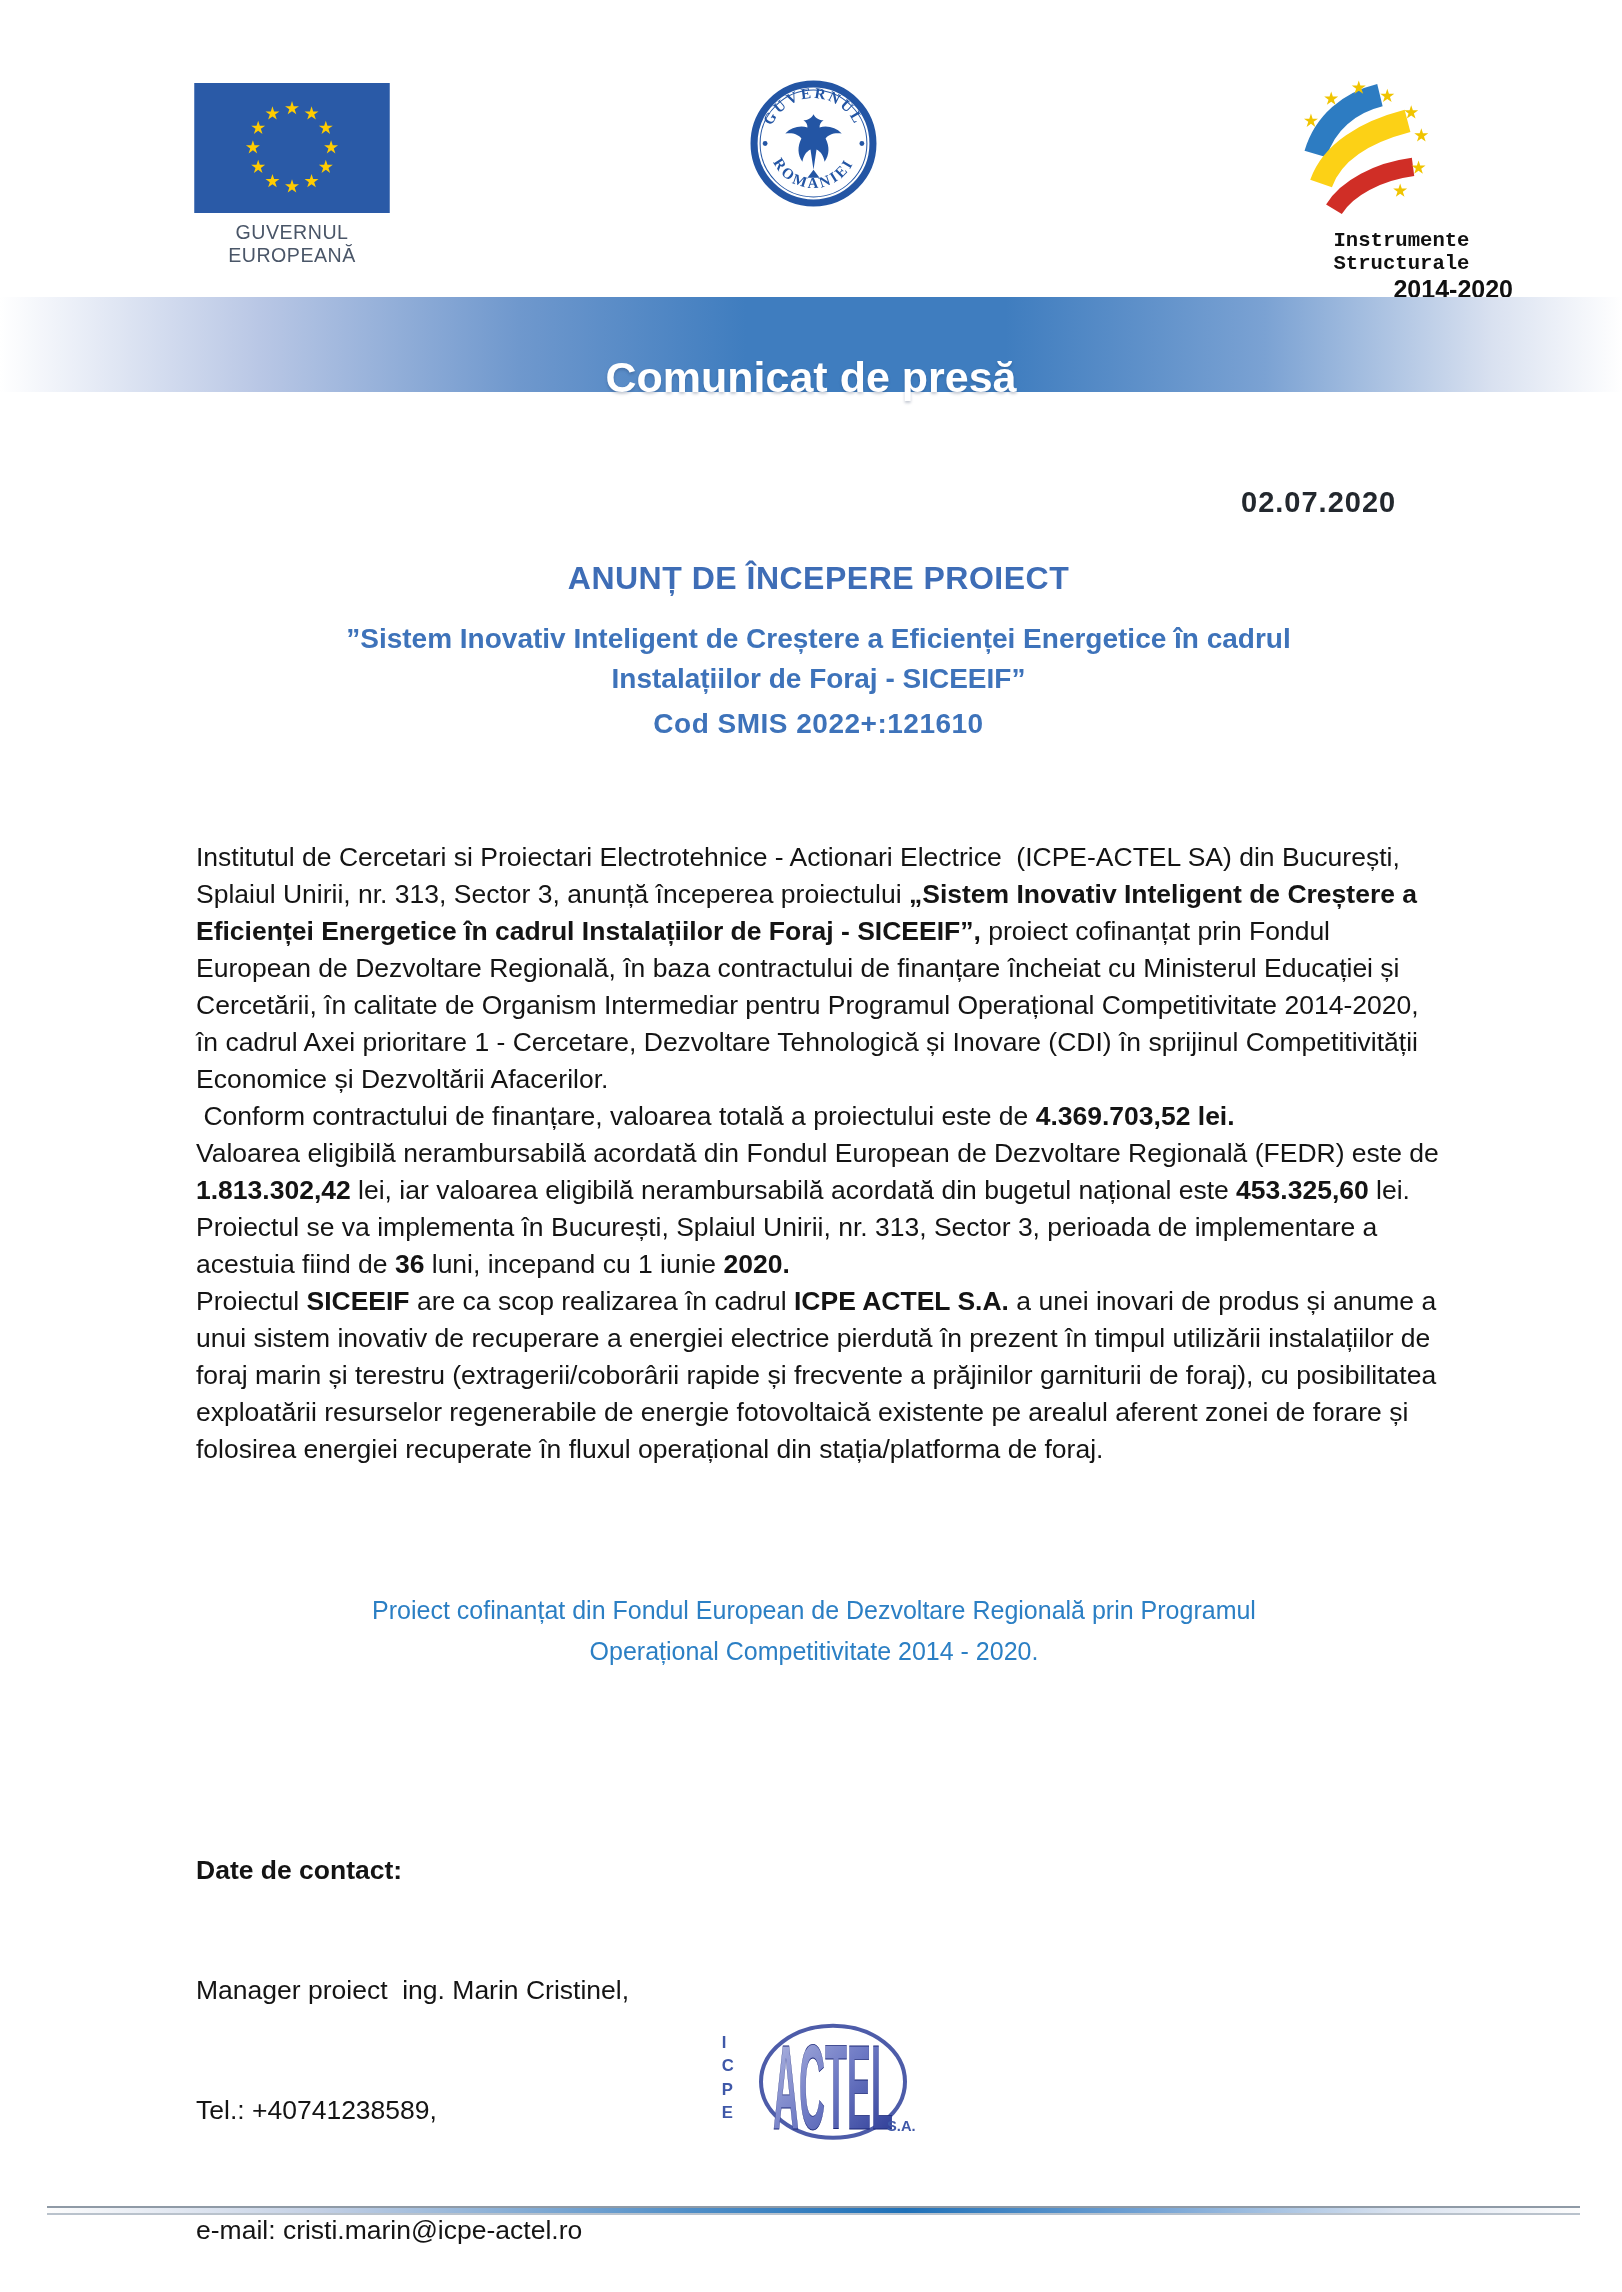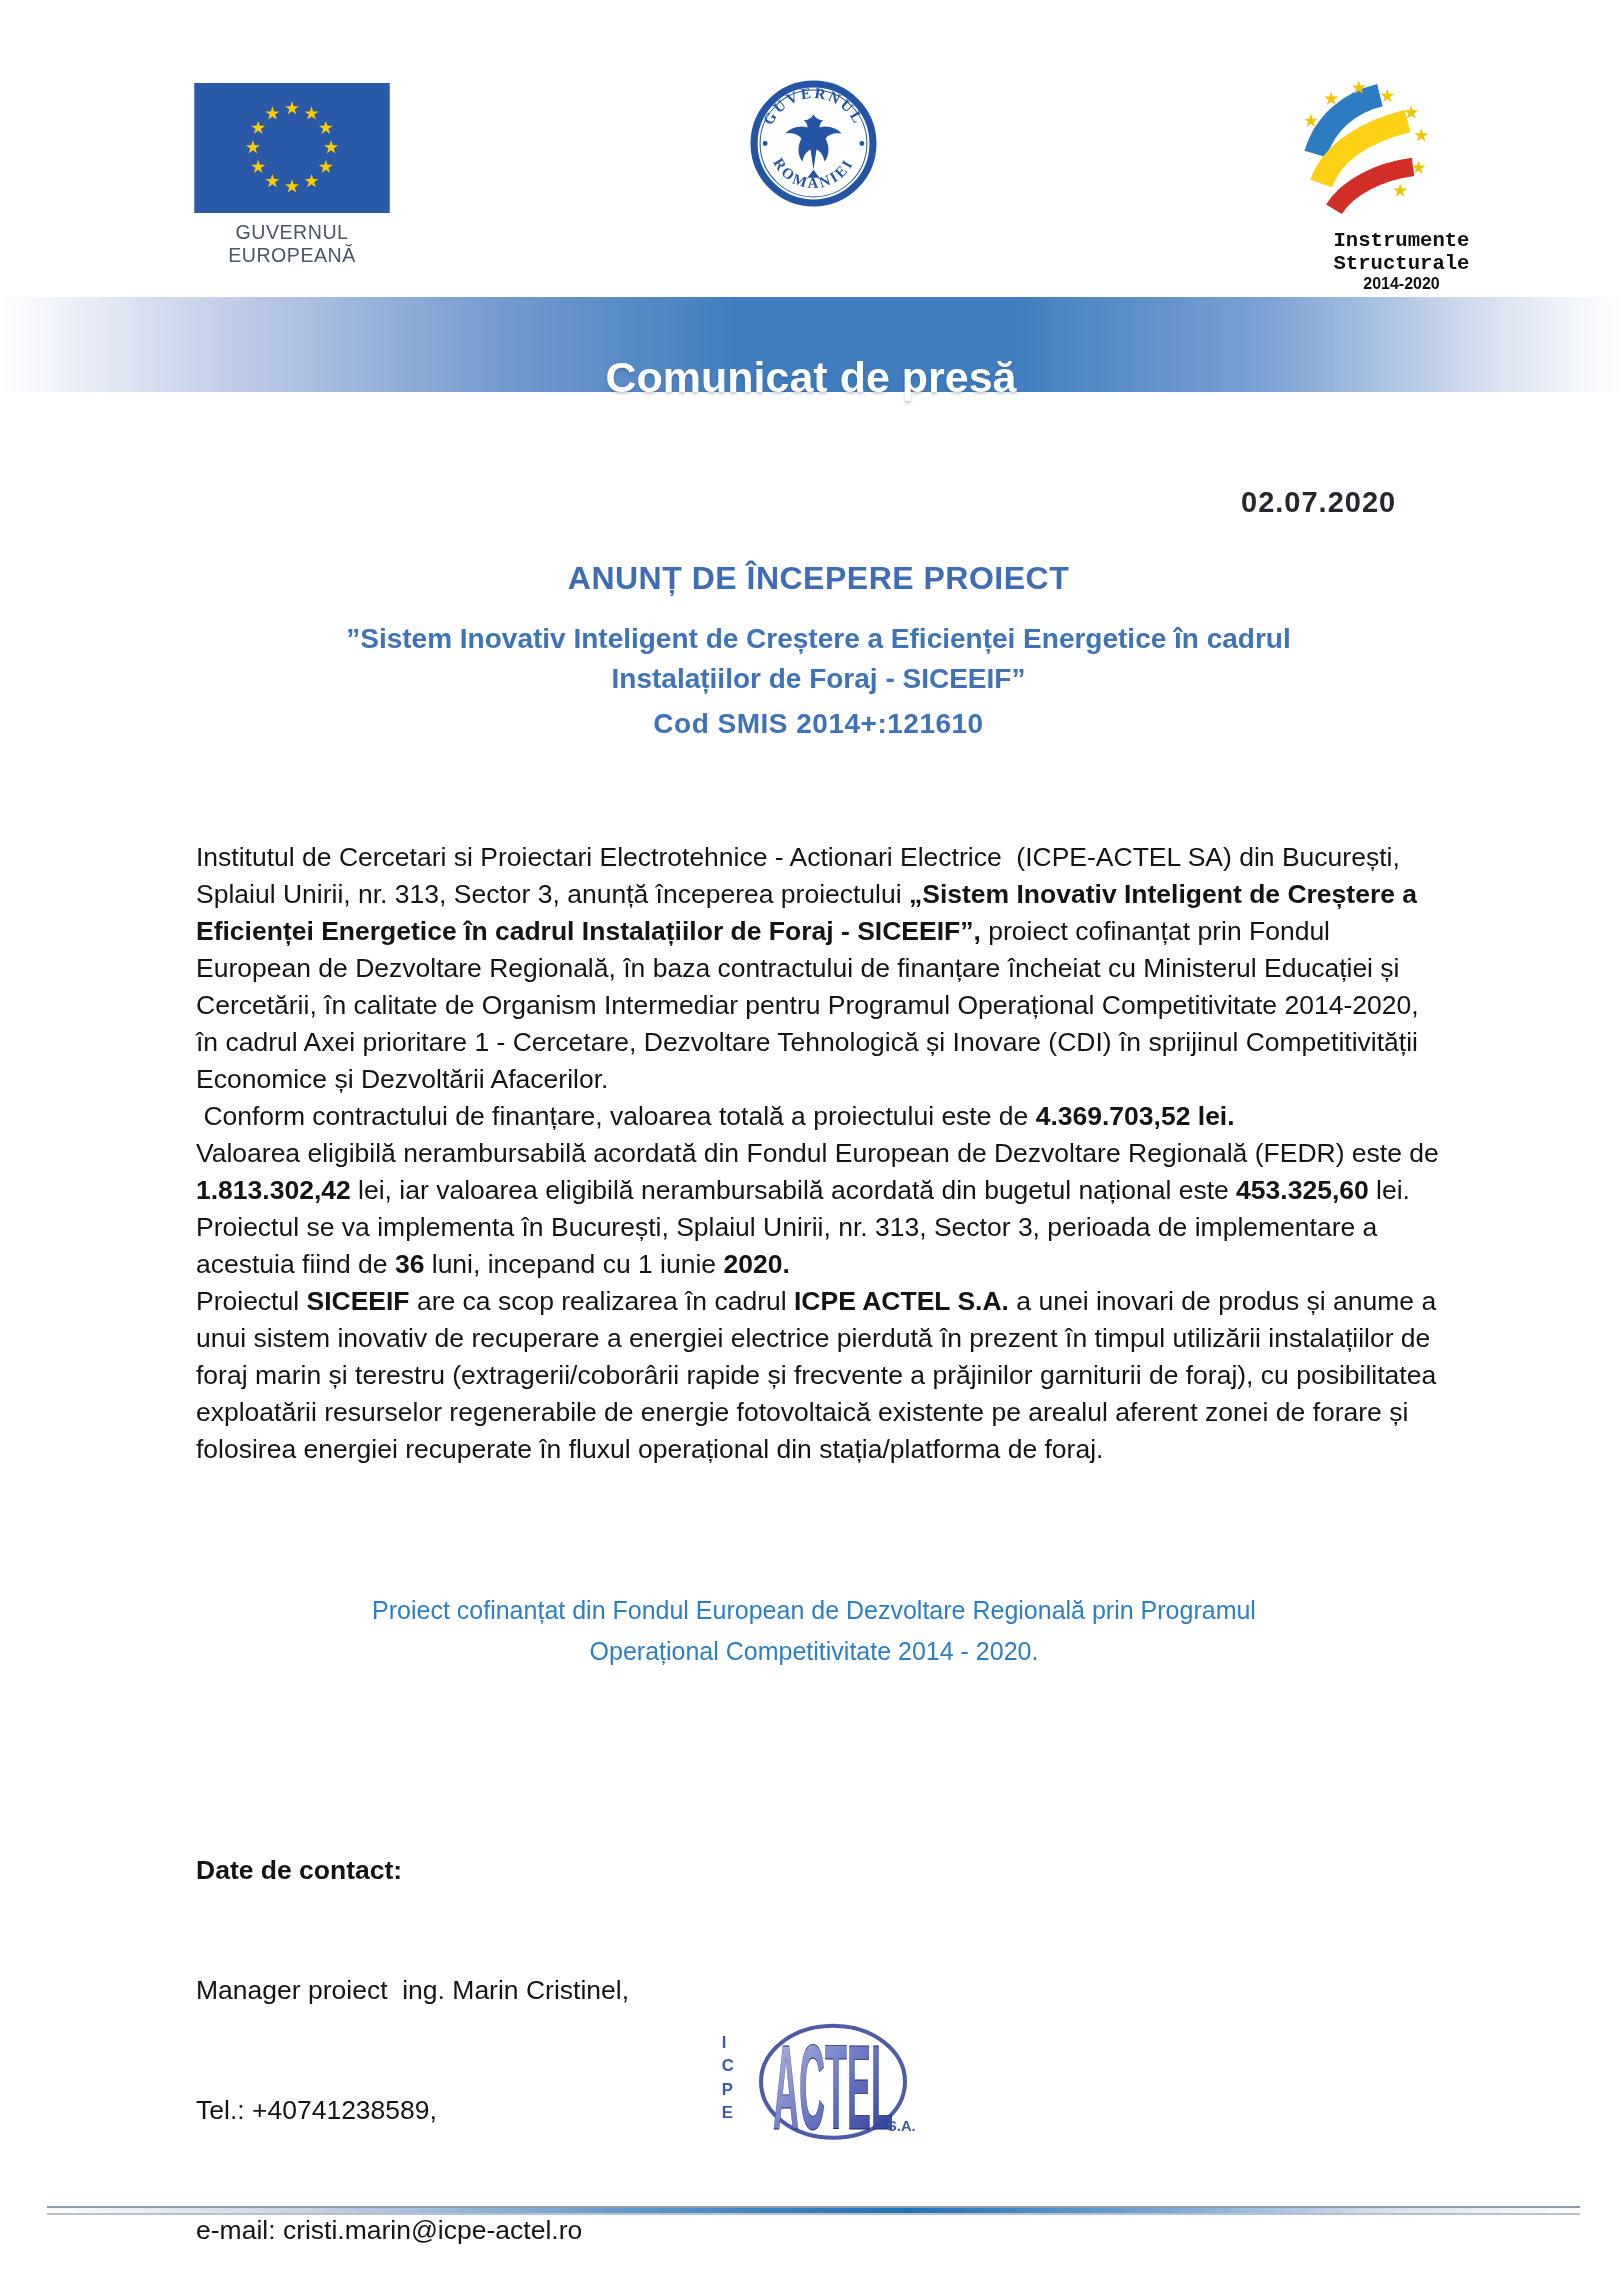--- a/index.html
+++ b/index.html
@@ -7,21 +7,21 @@
         font-family:"Liberation Sans",sans-serif;overflow:hidden;color:#141414;}
 
   
   .eu-logo{position:absolute;left:194px;top:83px;width:196px;text-align:center;}
   .eu-flag{display:block;width:196px;height:130px;}
   .eu-label{margin-top:7.8px;font-size:19.6px;color:#4a5668;letter-spacing:0.5px;}
   .gov-logo{position:absolute;left:748px;top:78px;width:131px;height:131px;}
   .is-logo{position:absolute;left:1290px;top:49px;width:223px;text-align:center;}
   .is-art{display:block;margin:0 auto;width:206px;height:165px;}
   .is-line1{font-size:20.6px;font-weight:bold;color:#101010;margin-top:15px;font-family:Liberation Mono, monospace;}
-  .is-line2{font-size:16px;font-weight:bold;color:#101010;}
+  .is-line2{font-size:25px;font-weight:bold;color:#101010;text-align:right;}
 
   
   .banner{position:absolute;left:0;top:297px;width:1622px;height:95px;
     background:linear-gradient(90deg,#ffffff 0%,#b9c7e5 16%,#6f98cd 32%,#3f7dbf 46%,#3f7dbf 62%,#7ba2d3 78%,#d9e1f0 92%,#ffffff 100%);}
   .banner-title{display:block;text-align:center;line-height:95px;font-size:43px;font-weight:bold;
     color:#ffffff;text-shadow:0 2px 2.9px rgba(20,40,80,.25);margin-top:33px;}
 
   .date{position:absolute;left:1241px;top:486px;font-size:29px;font-weight:bold;color:#23282e;letter-spacing:1px;}
 
   .title{position:absolute;left:196px;top:560px;width:1245px;text-align:center;
@@ -123,21 +123,21 @@
     <span class="banner-title">Comunicat de presă</span>
   </div>
 
   <div class="date">02.07.2020</div>
 
   <div class="title">ANUNȚ DE ÎNCEPERE PROIECT</div>
   <div class="subtitle">
     <div>”Sistem Inovativ Inteligent de Creștere a Eficienței Energetice în cadrul</div>
     <div>Instalațiilor de Foraj - SICEEIF”</div>
   </div>
-  <div class="smis">Cod SMIS 2014+:121610</div>
+  <div class="smis">Cod SMIS 2022+:121610</div>
 
   <div class="body-text"><div><span>Institutul de Cercetari si Proiectari Electrotehnice - Actionari Electrice  (ICPE-ACTEL SA) din București, Splaiul Unirii, nr. 313, Sector 3, anunță începerea proiectului </span><b>„Sistem Inovativ Inteligent de Creștere a Eficienței Energetice în cadrul Instalațiilor de Foraj - SICEEIF”,</b><span> proiect cofinanțat prin Fondul European de Dezvoltare Regională, în baza contractului de finanțare încheiat cu Ministerul Educației și Cercetării, în calitate de Organism Intermediar pentru Programul Operațional Competitivitate 2014-2020, în cadrul Axei prioritare 1 - Cercetare, Dezvoltare Tehnologică și Inovare (CDI) în sprijinul Competitivității Economice și Dezvoltării Afacerilor.</span></div><div><span> Conform contractului de finanțare, valoarea totală a proiectului este de </span><b>4.369.703,52 lei.</b></div><div><span>Valoarea eligibilă nerambursabilă acordată din Fondul European de Dezvoltare Regională (FEDR) este de </span><b>1.813.302,42</b><span> lei, iar valoarea eligibilă nerambursabilă acordată din bugetul național este </span><b>453.325,60</b><span> lei.</span></div><div><span>Proiectul se va implementa în București, Splaiul Unirii, nr. 313, Sector 3, perioada de implementare a acestuia fiind de </span><b>36</b><span> luni, incepand cu 1 iunie </span><b>2020.</b></div><div><span>Proiectul </span><b>SICEEIF</b><span> are ca scop realizarea în cadrul </span><b>ICPE ACTEL S.A.</b><span> a unei inovari de produs și anume a unui sistem inovativ de recuperare a energiei electrice pierdută în prezent în timpul utilizării instalațiilor de foraj marin și terestru (extragerii/coborârii rapide și frecvente a prăjinilor garniturii de foraj), cu posibilitatea exploatării resurselor regenerabile de energie fotovoltaică existente pe arealul aferent zonei de forare și folosirea energiei recuperate în fluxul operațional din stația/platforma de foraj.</span></div></div>
 
   <div class="note">
     <div>Proiect cofinanțat din Fondul European de Dezvoltare Regională prin Programul</div>
     <div>Operațional Competitivitate 2014 - 2020.</div>
   </div>
 
   <div class="contact">
     <div class="contact-heading">Date de contact:</div>

